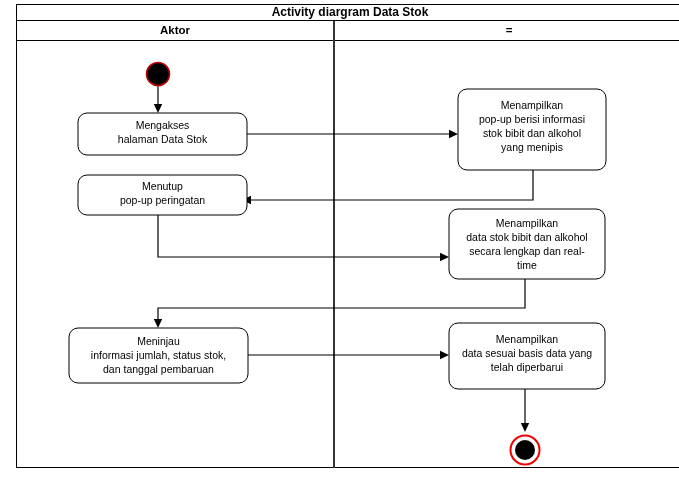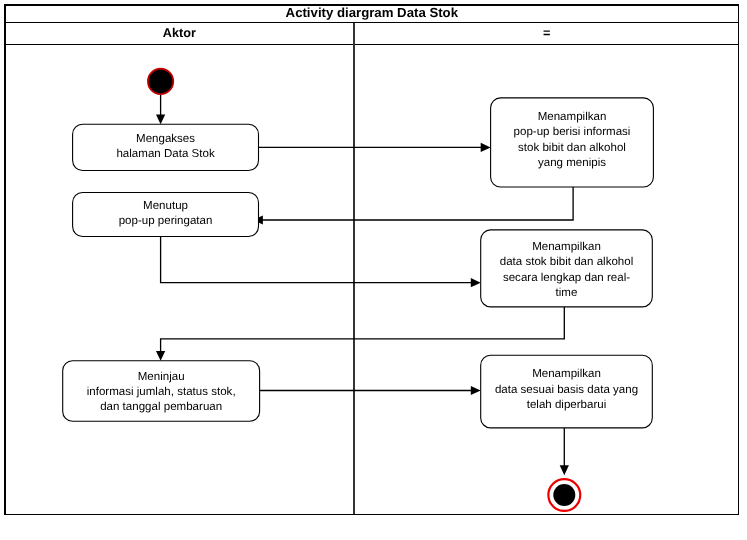--- a/index.html
+++ b/index.html
@@ -10,21 +10,21 @@
   body {
     width: 679px;
     height: 491px;
     font-family: "Liberation Sans", sans-serif;
     overflow: hidden;
     position: relative;
   }
 
   #diagram-root {
     position: absolute;
-    left: 0;
+    left: 12px;
     top: 0;
     width: 624px;
     height: 491px;
   }
 
   svg.canvas {
     position: absolute;
     left: 0;
     top: 0;
     width: 679px;

